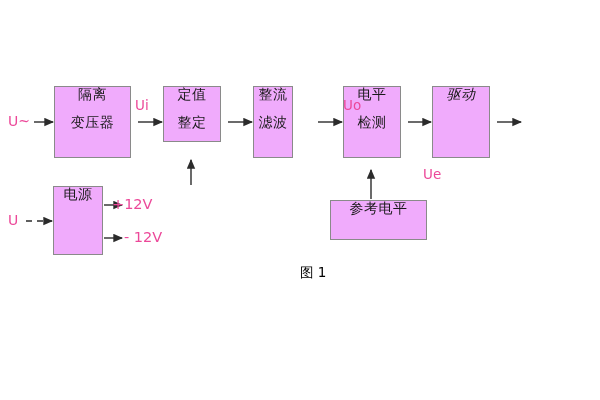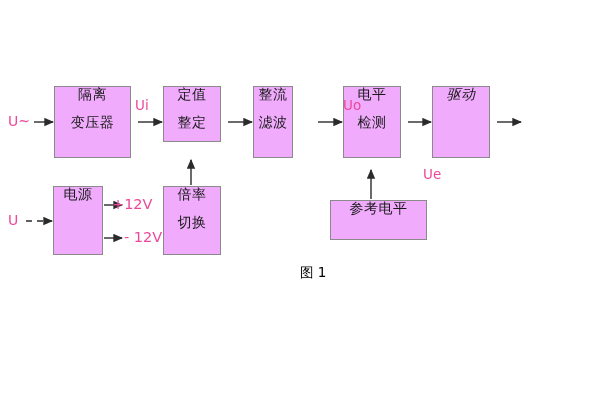--- a/index.html
+++ b/index.html
@@ -134,24 +134,20 @@
 
   <div class="block single" style="left:432px; top:86px; width:58px; height:72px;font-style:italic;">
     <span class="line">驱动</span>
   </div>
 
 
   <div class="block single" style="left:53px; top:186px; width:50px; height:69px;">
     <span class="line">电源</span>
   </div>
 
-  <div class="block" style="left:163px; top:186px; width:58px; height:69px;">
-    <span class="line">倍率</span>
-    <span class="line">切换</span>
-  </div>
 
   <div class="block single" style="left:330px; top:200px; width:97px; height:40px;">
     <span class="line">参考电平</span>
   </div>
 
   <div class="lbl" style="left:8px; top:114px;">U~</div>
 
   <div class="lbl" style="left:8px; top:213px;">U</div>
 
   <div class="lbl sig" style="left:135px; top:99px;">Ui</div>

